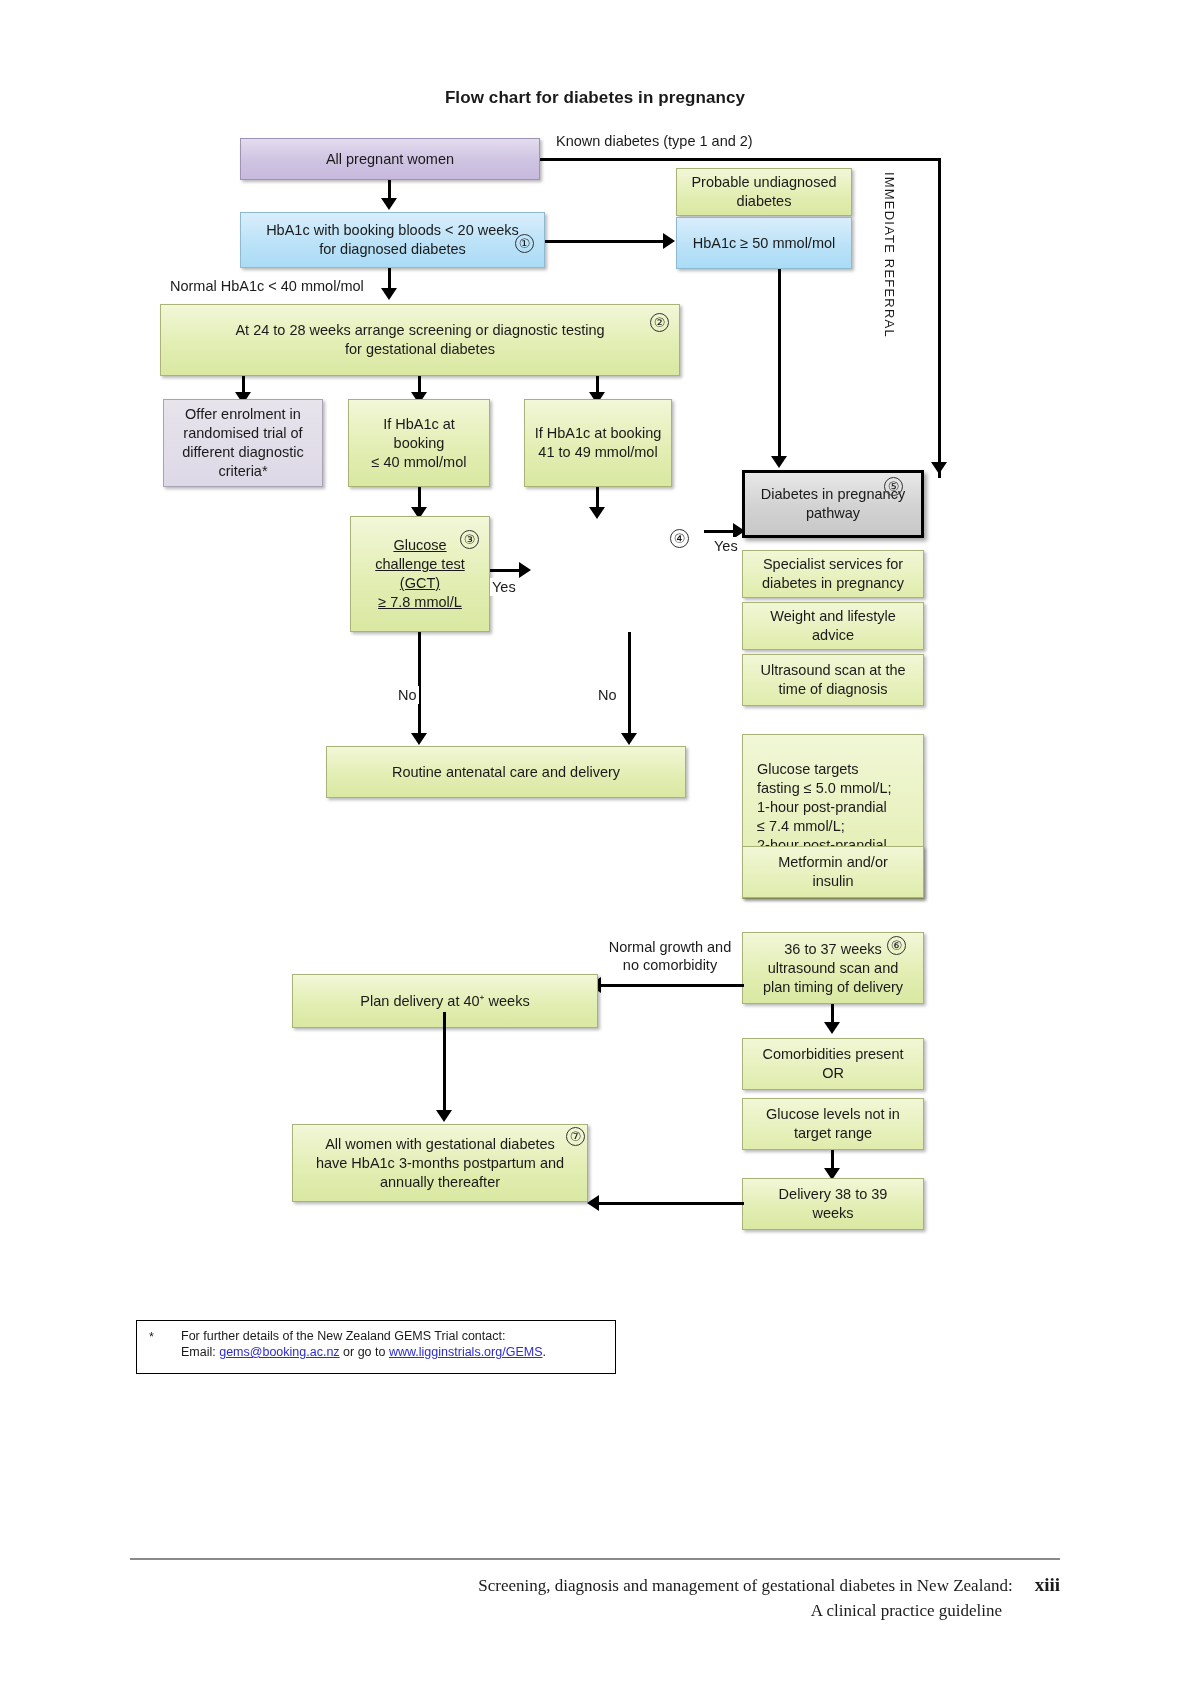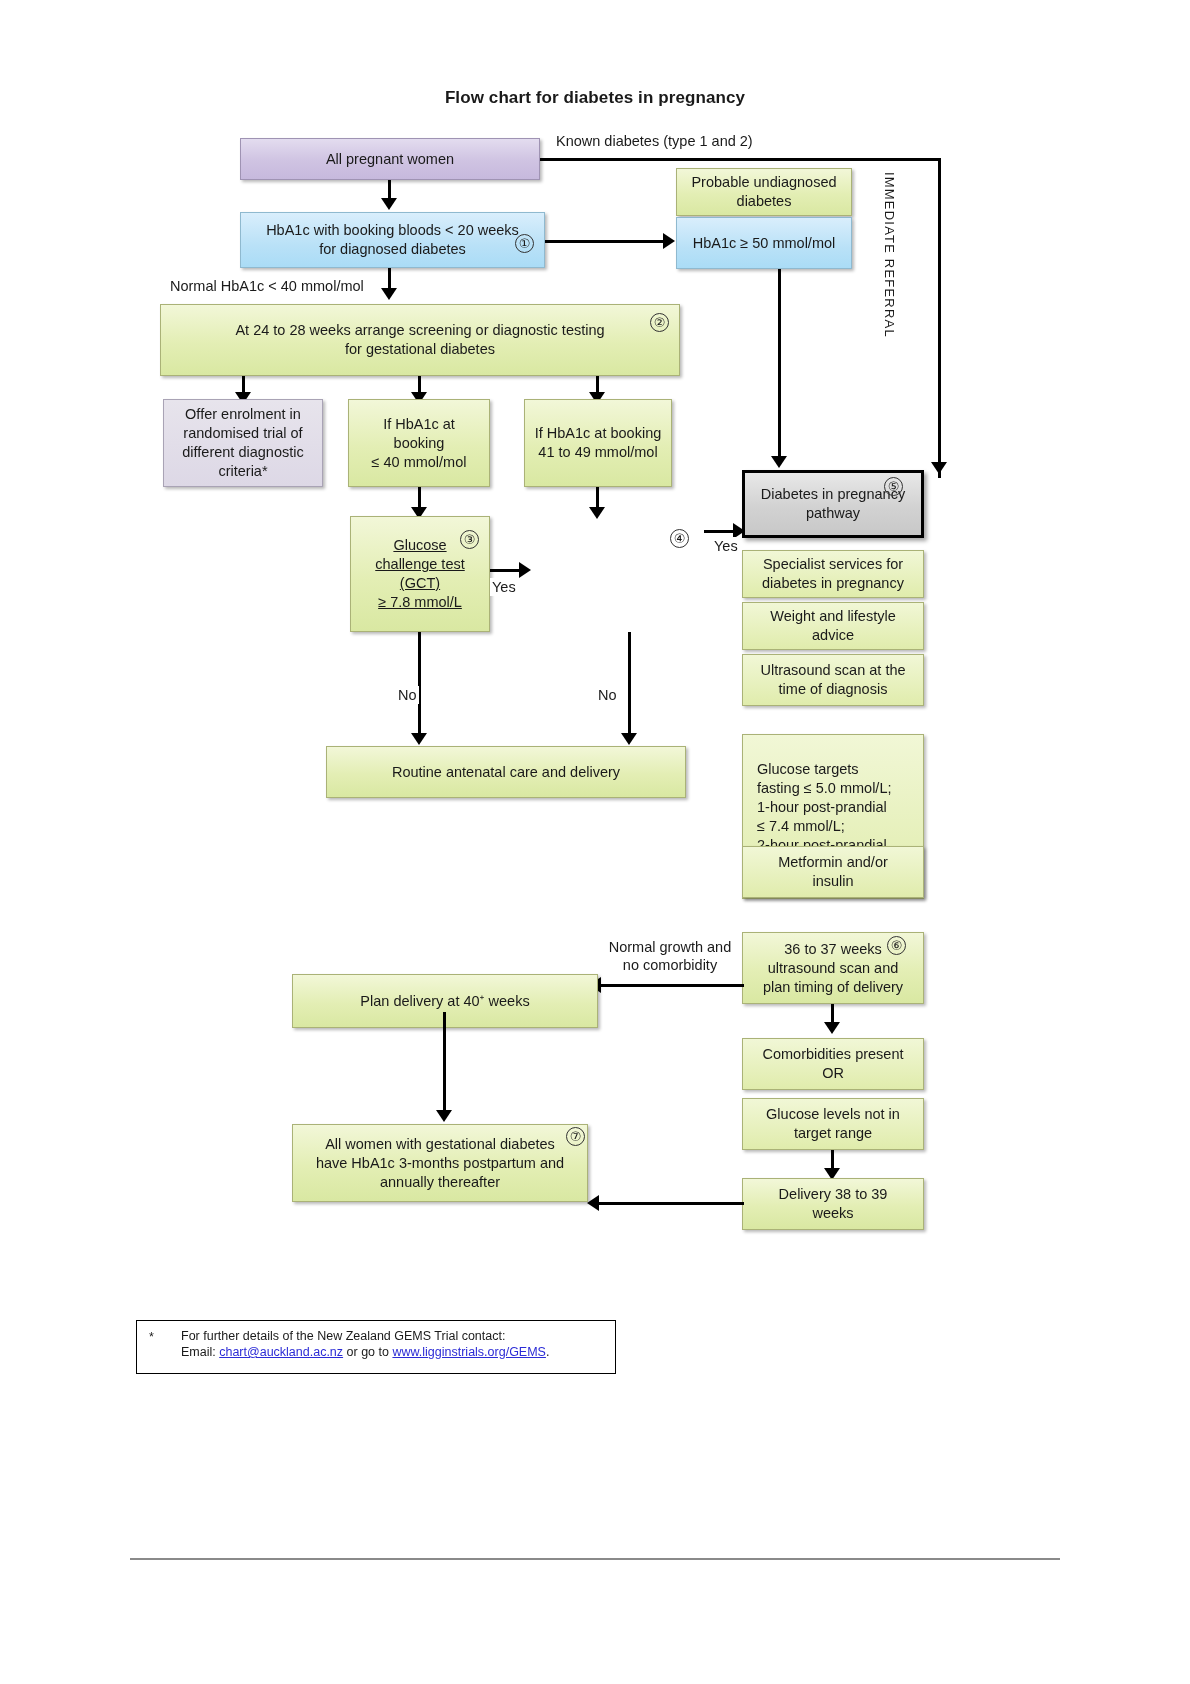--- a/index.html
+++ b/index.html
@@ -310,19 +310,23 @@
     <span class="txt" style="white-space:pre-line;">All women with gestational diabetes
 have HbA1c 3-months postpartum and
 annually thereafter</span>
   </div>
   <div class="refnum" style="left:566px;top:1127px;">⑦</div>
 
   <div class="footnote">
     <span class="star">*</span>
     <div class="body">
       <div>For further details of the New Zealand GEMS Trial contact:</div>
-      <div><span>Email: </span><span class="lnk">chart@auckland.ac.nz</span><span> or go to </span><span class="lnk">www.ligginstrials.org/GEMS</span><span>.</span></div>
+      <div><span>Email: </span><span class="lnk">gems@booking.ac.nz</span><span> or go to </span><span class="lnk">www.ligginstrials.org/GEMS</span><span>.</span></div>
     </div>
   </div>
 
   <div class="footer-rule"></div>
+  <div class="footer">
+    <span class="l1"><span>Screening, diagnosis and management of gestational diabetes in New Zealand:</span><span class="pg">xiii</span></span>
+    <span class="l2">A clinical practice guideline</span>
+  </div>
 
 </div>
 
 </body></html>

